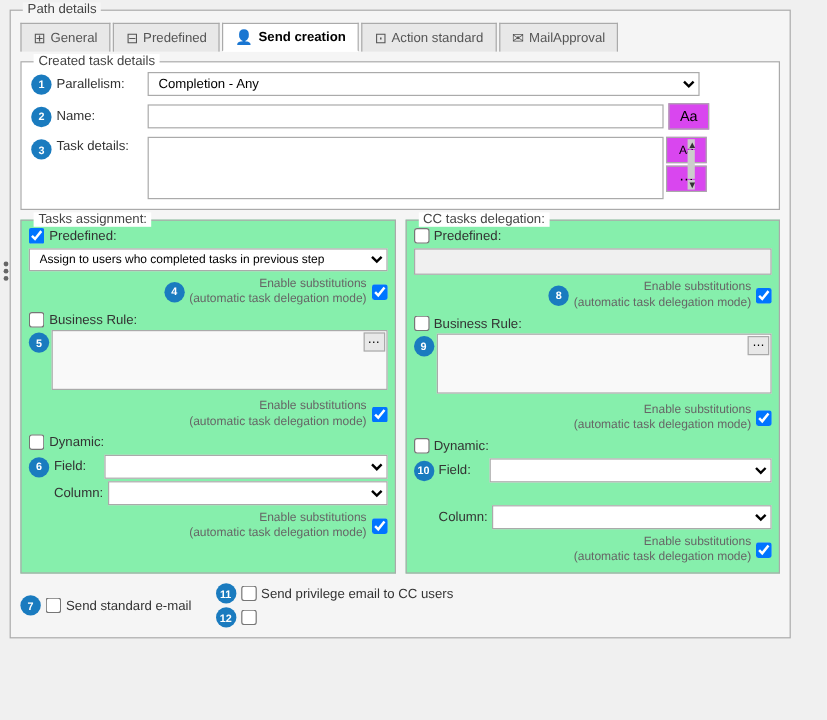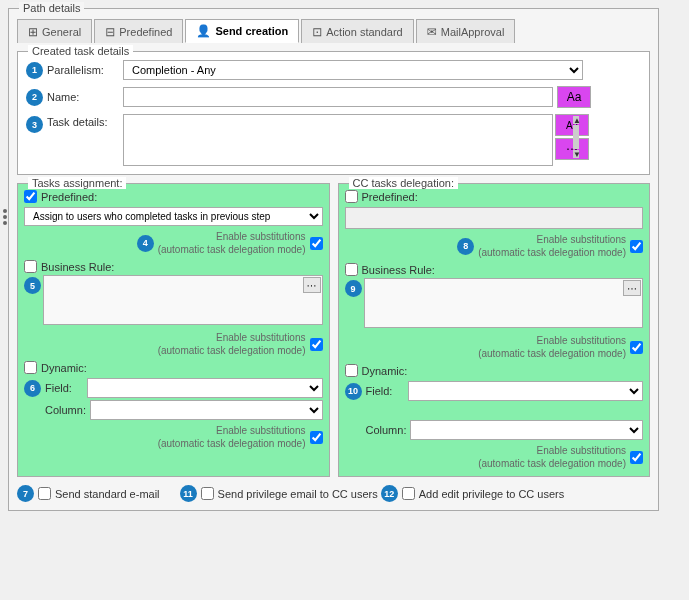--- a/index.html
+++ b/index.html
@@ -271,28 +271,27 @@
         </div>
       </div>
     </div>
 
     <div style="display:flex; padding-top:8px; gap:20px;">
       <div style="display:flex; align-items:center; gap:4px;">
         <span class="badge">7</span>
         <input type="checkbox" style="">
         <span>Send standard e-mail</span>
       </div>
-      <div style="display:flex; flex-direction:row; gap:3px;">
+      <div style="display:flex; flex-direction:column; gap:3px;">
         <div style="display:flex; align-items:center; gap:4px;">
           <span class="badge">11</span>
           <input type="checkbox" style="">
           <span>Send privilege email to CC users</span>
         </div>
-        <div style="display:flex; align-items:center; gap:4px;justify-content:space-between;">
+        <div style="display:flex; align-items:center; gap:4px;">
           <span class="badge">12</span>
           <input type="checkbox" style="">
-          <span>Add edit privilege to CC users</span>
         </div>
       </div>
     </div>
 
   </div>
 </div>
 
 </body></html>

